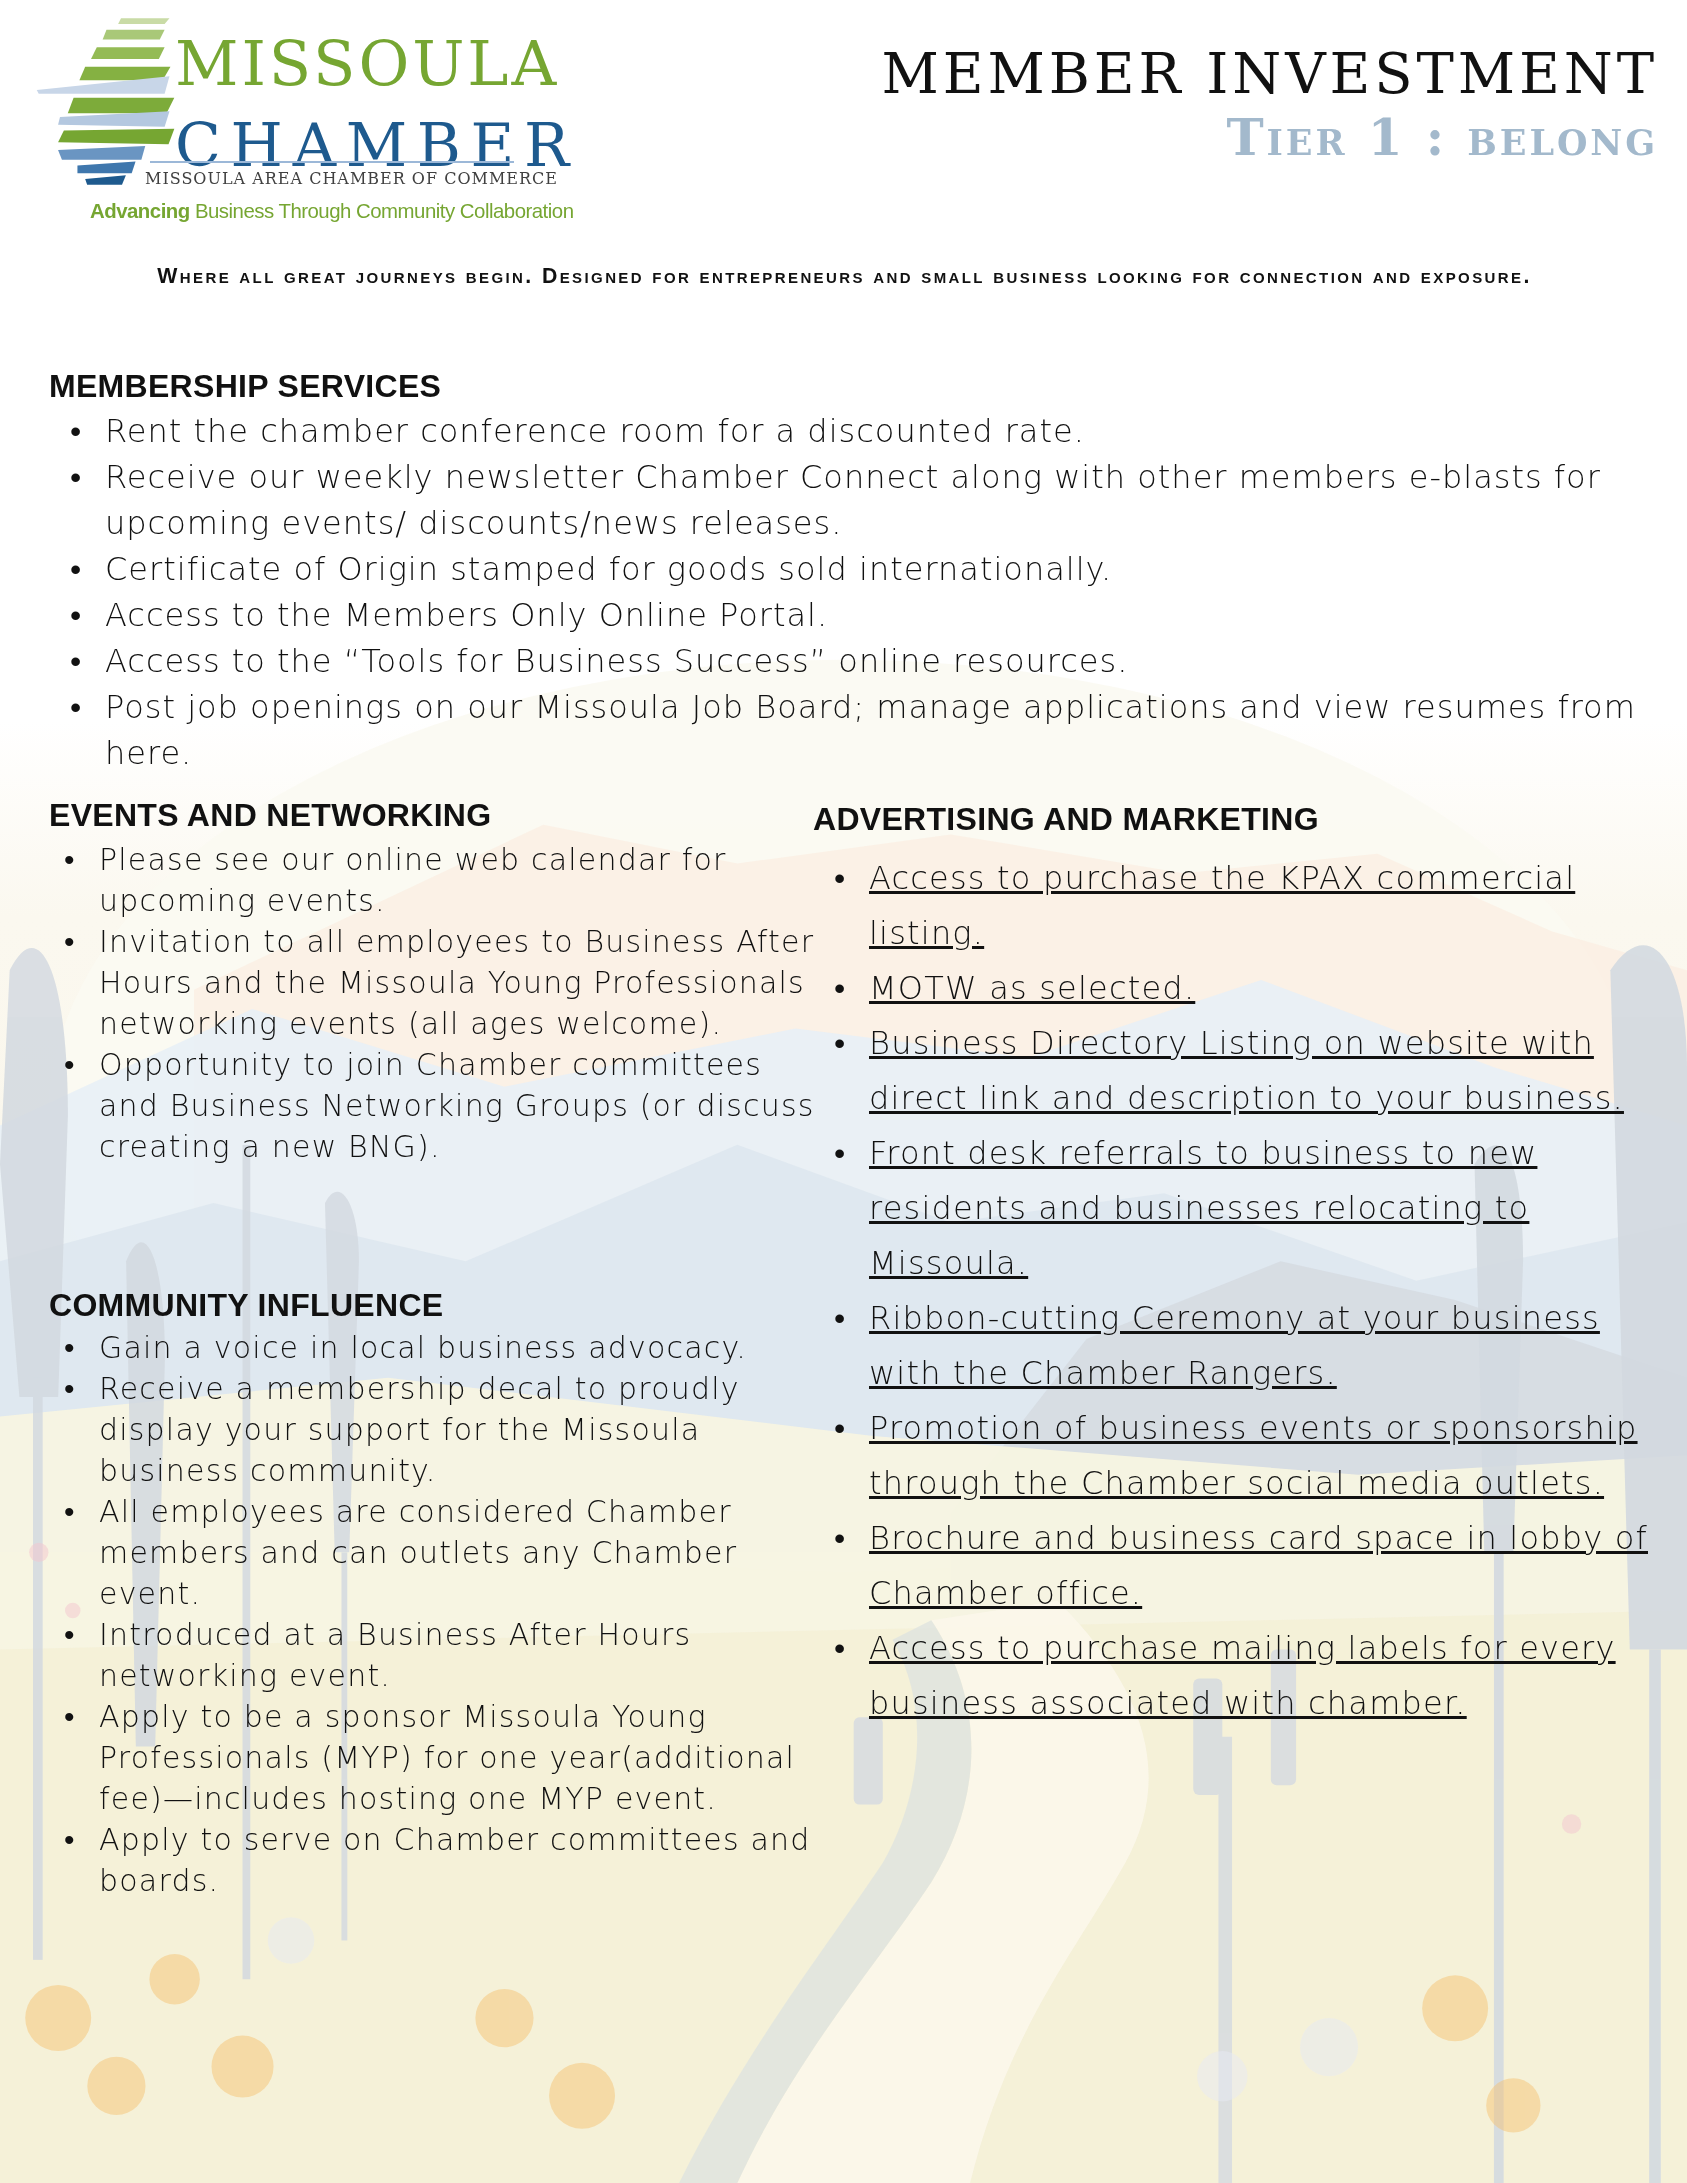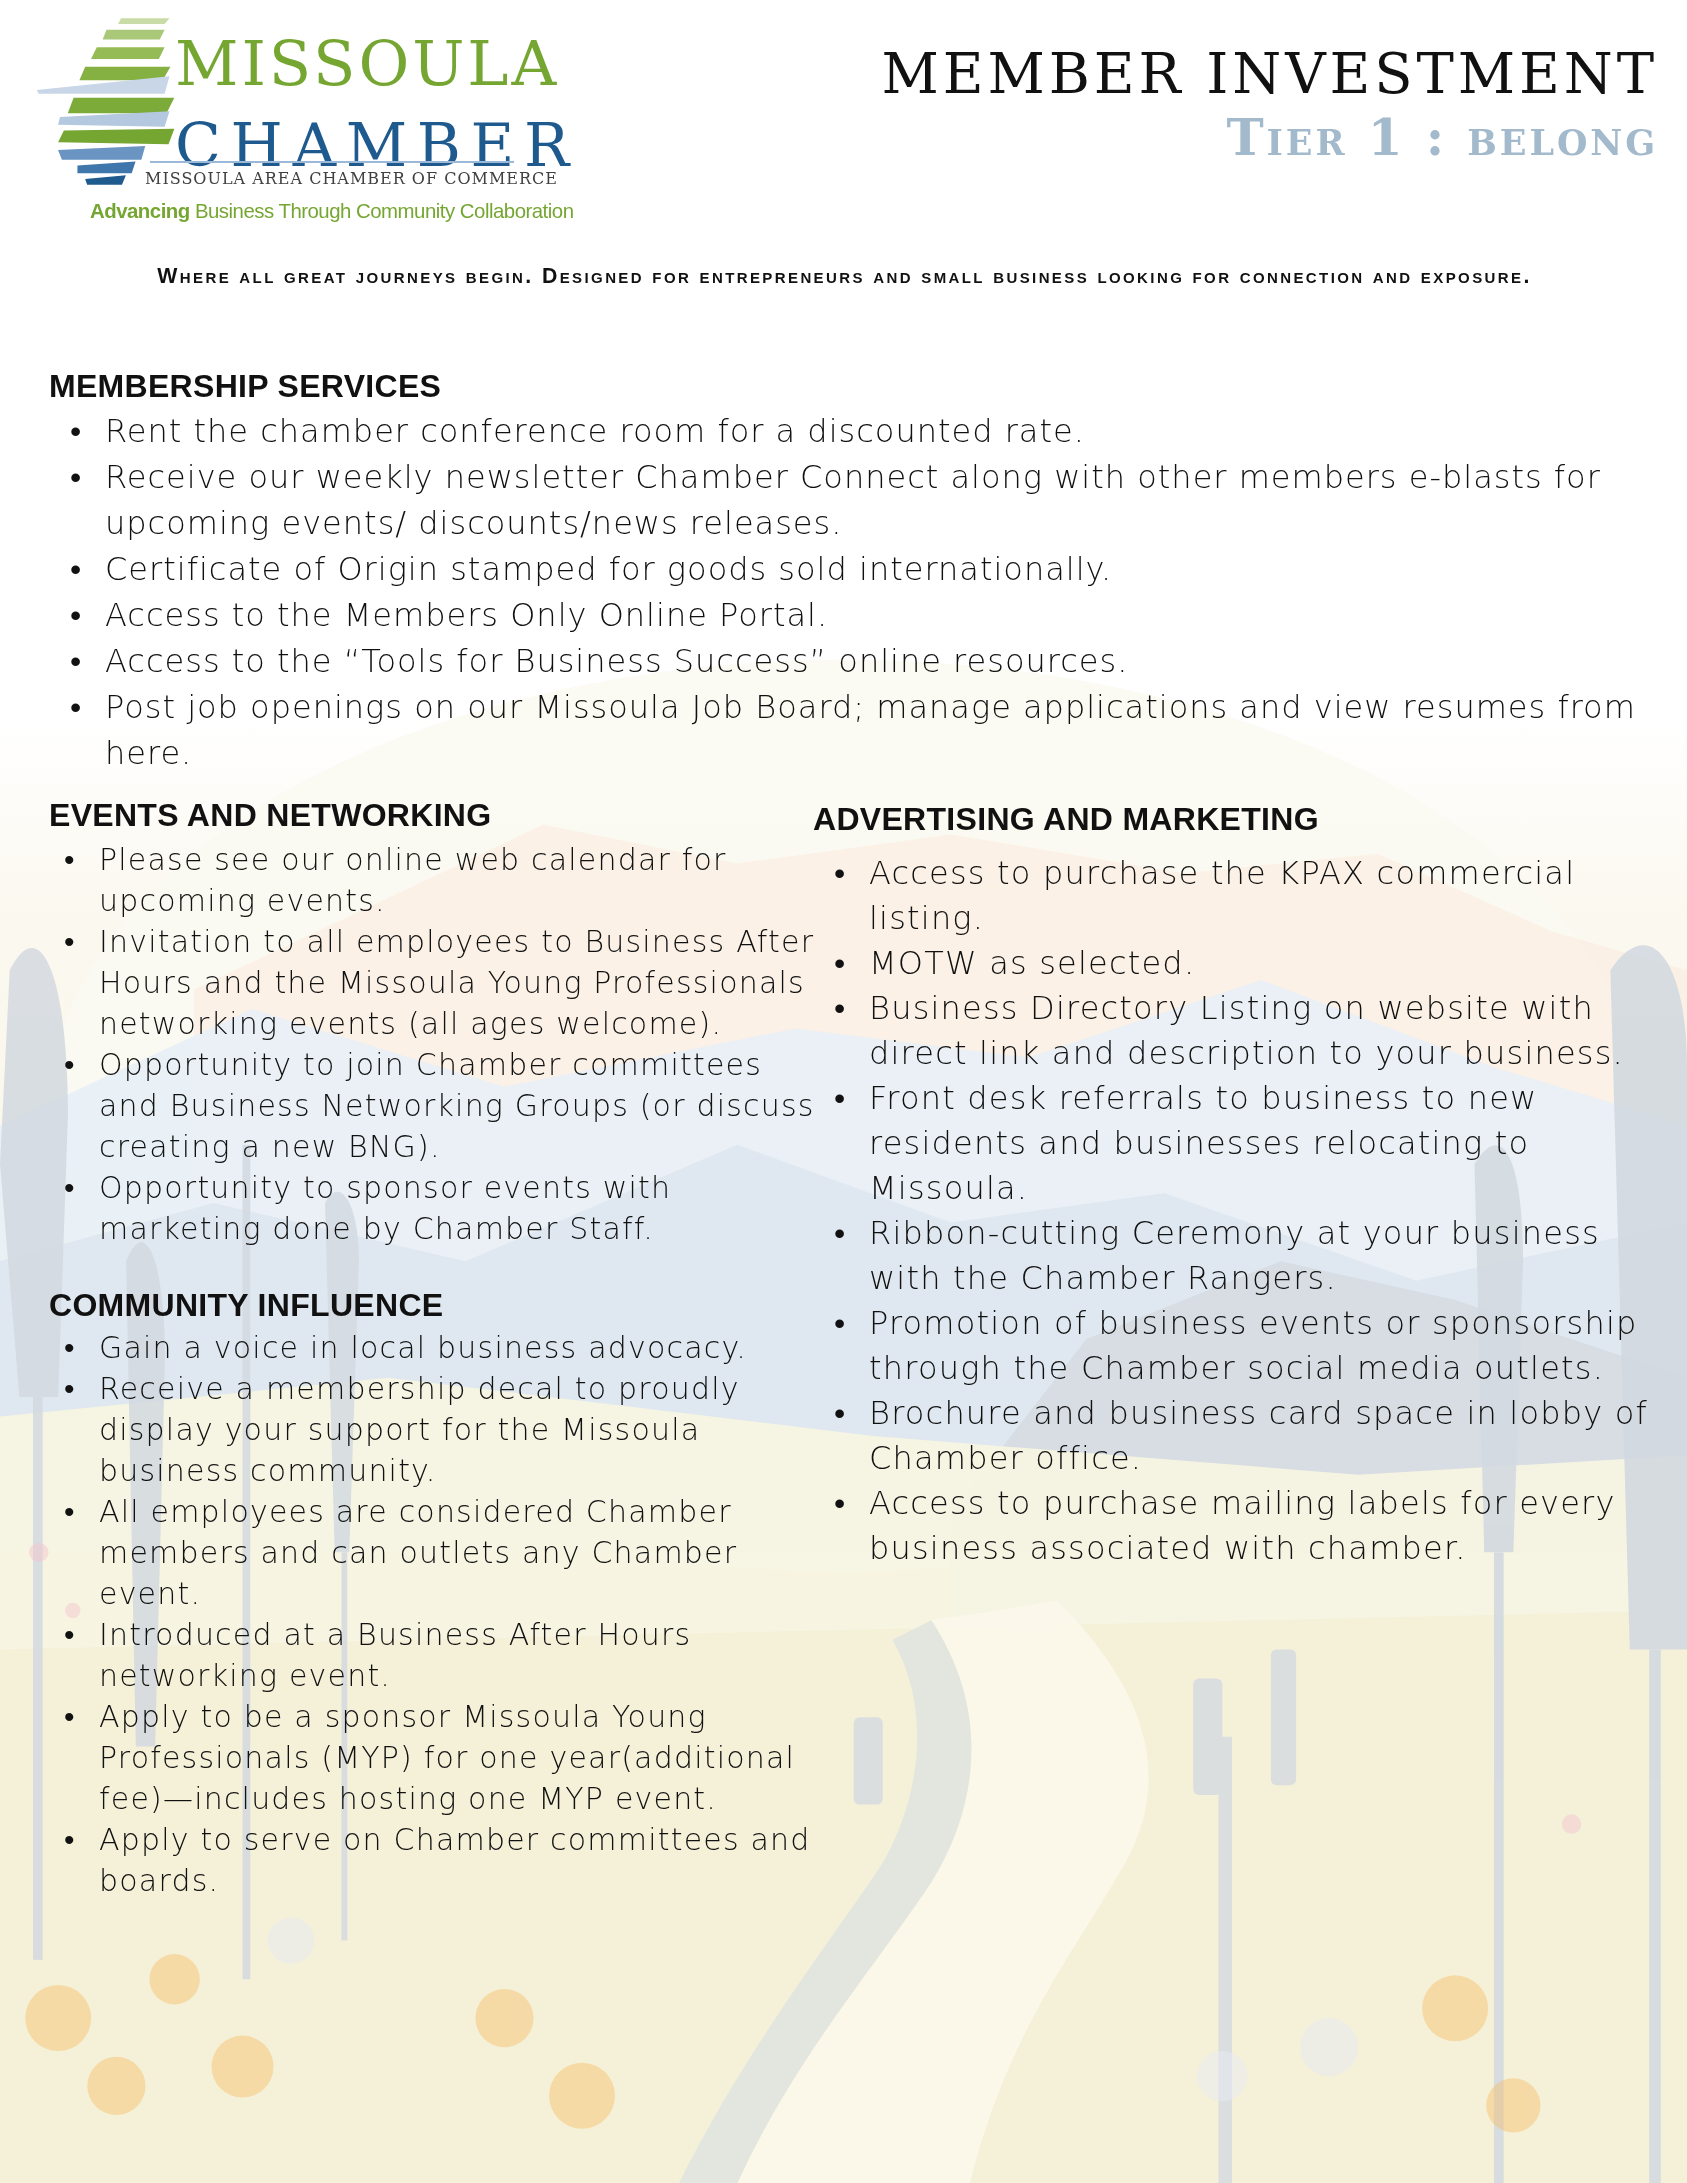--- a/index.html
+++ b/index.html
@@ -88,21 +88,21 @@
     #sec-events { left: 49px; top: 798px; width: 767px; }
     #sec-events ul { margin-left: 50px; margin-top: 5.8px; }
     #sec-events li { font-size: 30px; line-height: 41px; letter-spacing: 1.2px; }
 
     #sec-community { left: 49px; top: 1288px; width: 767px; }
     #sec-community ul { margin-left: 50px; margin-top: 3.9px; }
     #sec-community li { font-size: 30px; line-height: 41px; letter-spacing: 1.2px; }
 
     #sec-advertising { left: 813px; top: 802px; width: 835px; }
     #sec-advertising ul { margin-left: 56px; margin-top: 13.6px; }
-    #sec-advertising li { font-size: 32px; line-height: 45px; letter-spacing: 1.2px; }
+    #sec-advertising li { font-size: 32px; line-height: 55px; letter-spacing: 1.2px; text-decoration: underline; }
   </style>
 </head>
 <body>
 
 <svg class="bg" viewBox="0 0 1739 2250" preserveAspectRatio="none">
   <defs>
     <linearGradient id="sky" x1="0" y1="0" x2="0" y2="1">
       <stop offset="0" stop-color="#ffffff"></stop>
       <stop offset="0.33" stop-color="#ffffff"></stop>
       <stop offset="0.42" stop-color="#fbf8ef"></stop>
@@ -207,21 +207,20 @@
       <li>Post job openings on our Missoula Job Board; manage applications and view resumes from here.</li>
     </ul>
 </div>
 
 <div class="section" id="sec-events">
   <h2>EVENTS AND NETWORKING</h2>
   <ul>
       <li>Please see our online web calendar for upcoming events.</li>
       <li>Invitation to all employees to Business After Hours and the Missoula Young Professionals networking events (all ages welcome).</li>
       <li>Opportunity to join Chamber committees and Business Networking Groups (or discuss creating a new BNG).</li>
-      <li>Opportunity to sponsor events with marketing done by Chamber Staff.</li>
     </ul>
 </div>
 
 <div class="section" id="sec-community">
   <h2>COMMUNITY INFLUENCE</h2>
   <ul>
       <li>Gain a voice in local business advocacy.</li>
       <li>Receive a membership decal to proudly display your support for the Missoula business community.</li>
       <li>All employees are considered Chamber members and can outlets any Chamber event.</li>
       <li>Introduced at a Business After Hours networking event.</li>

